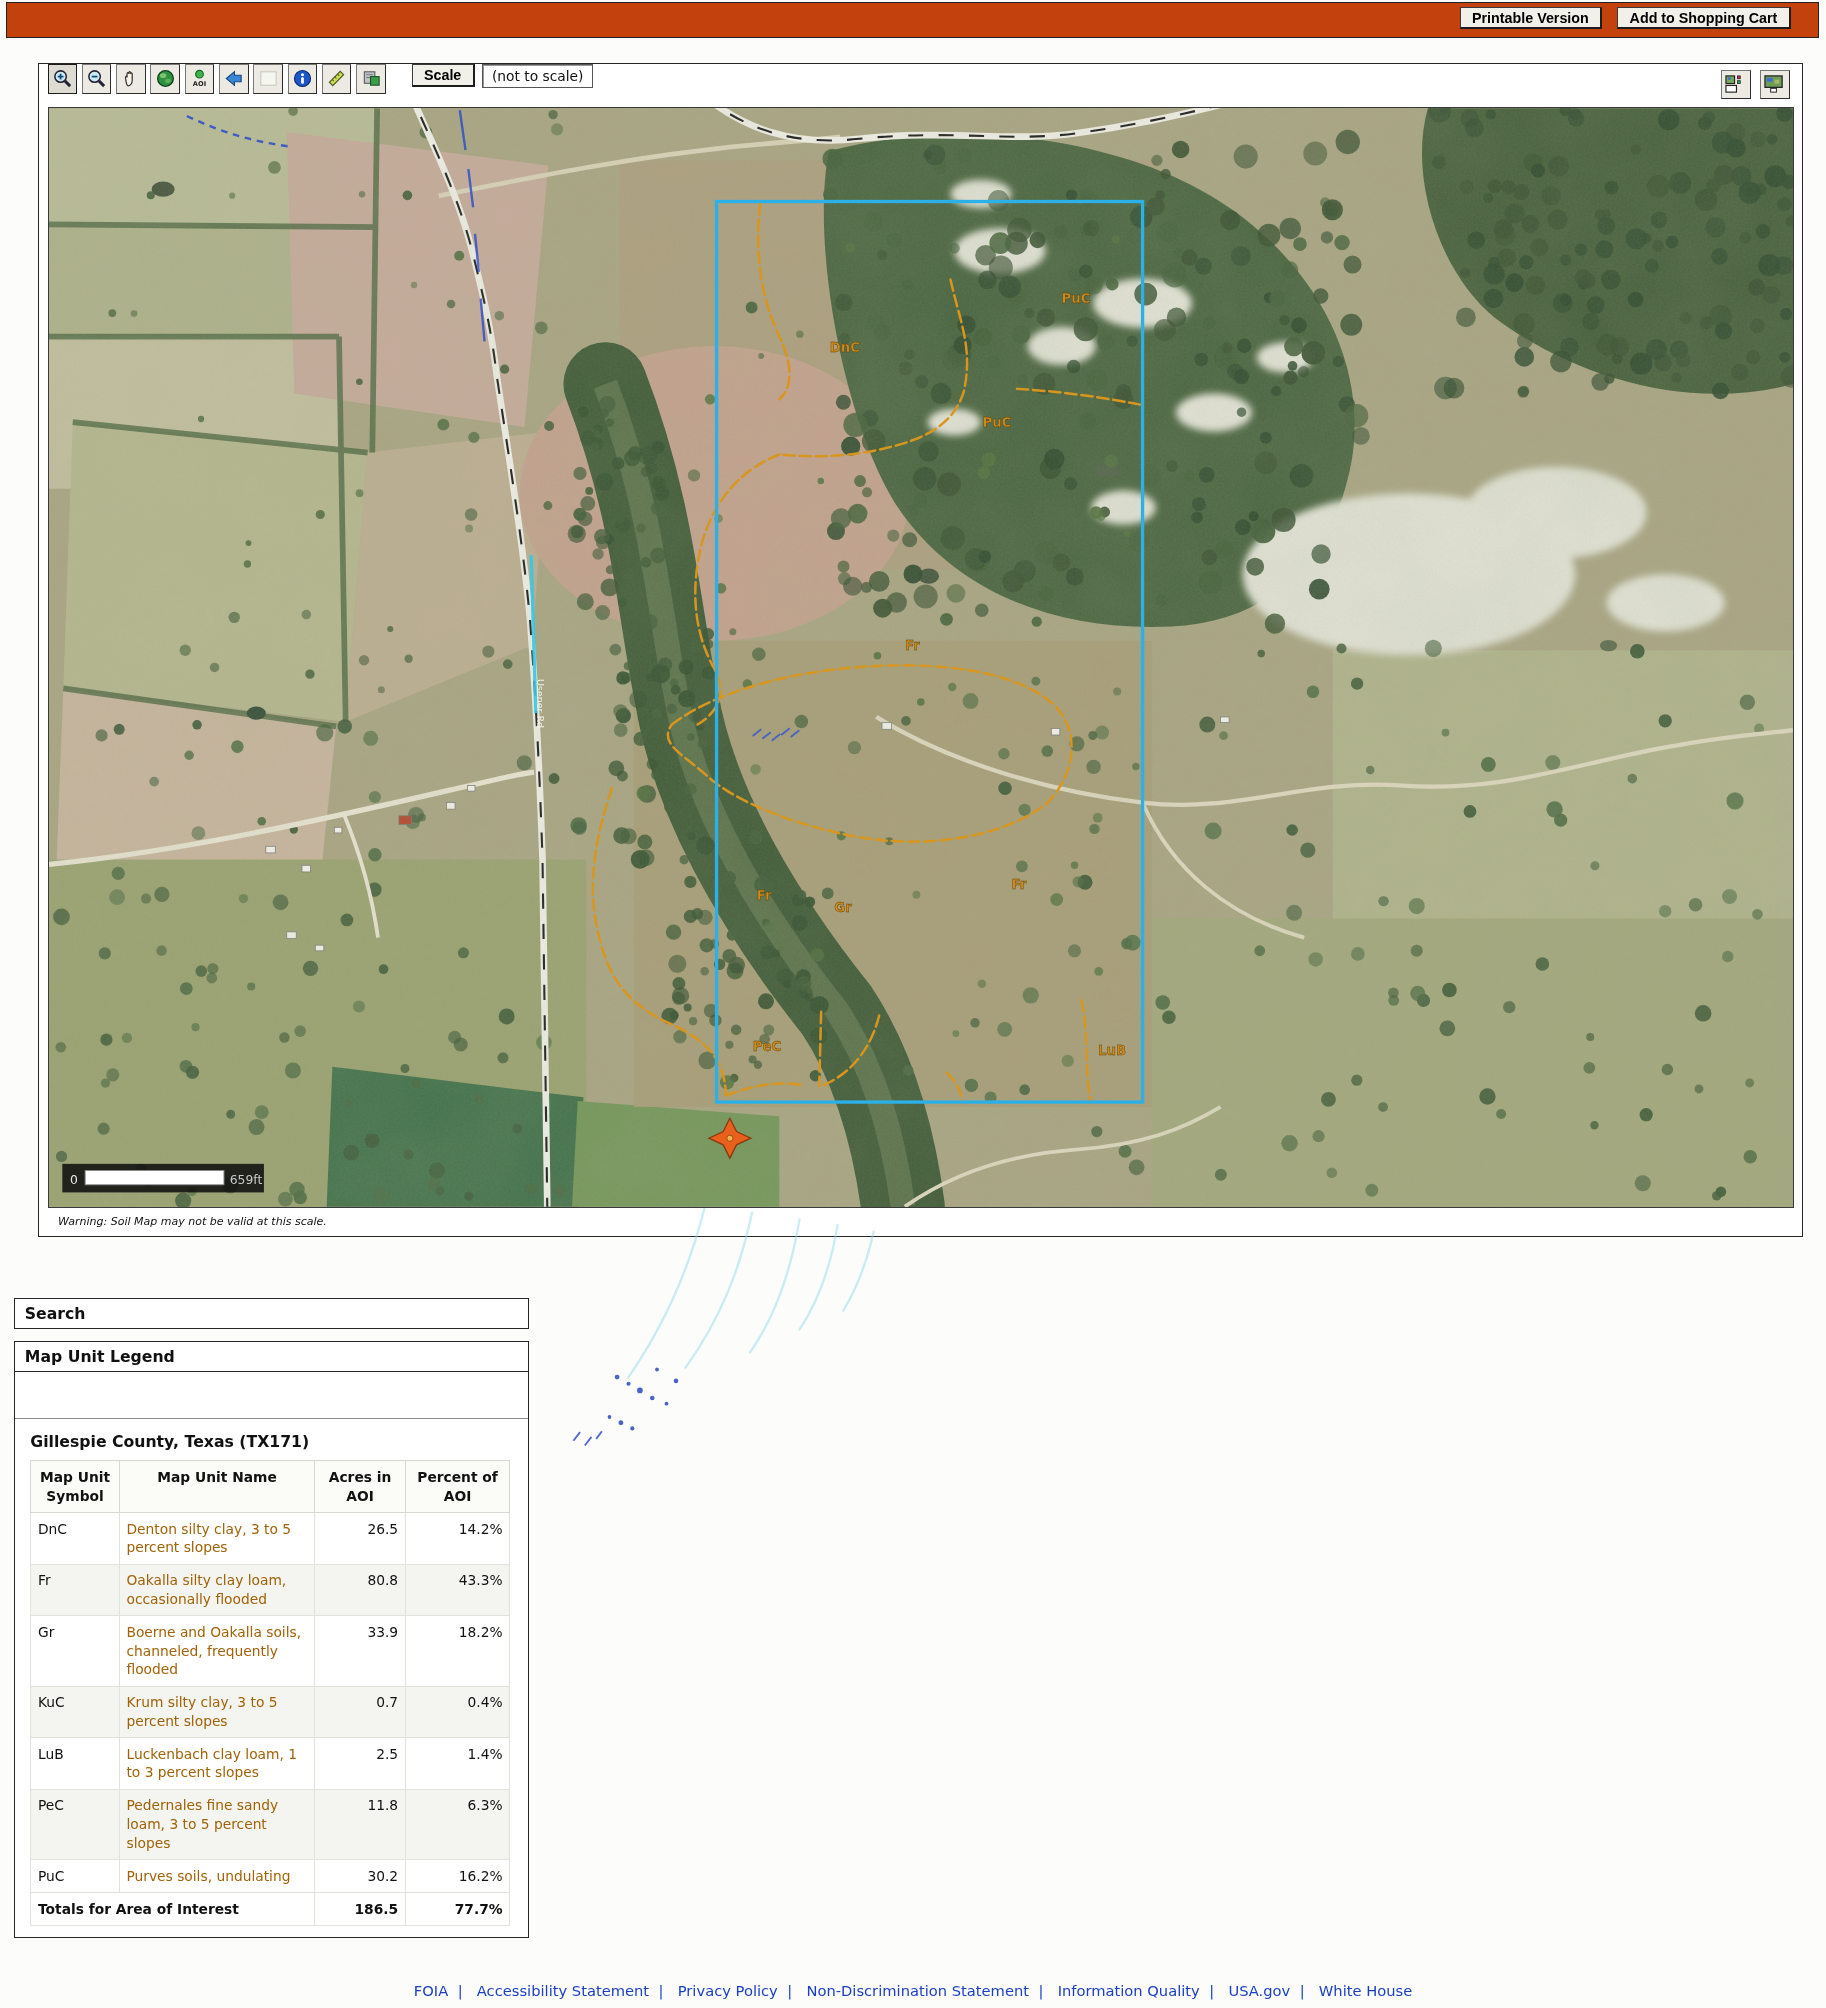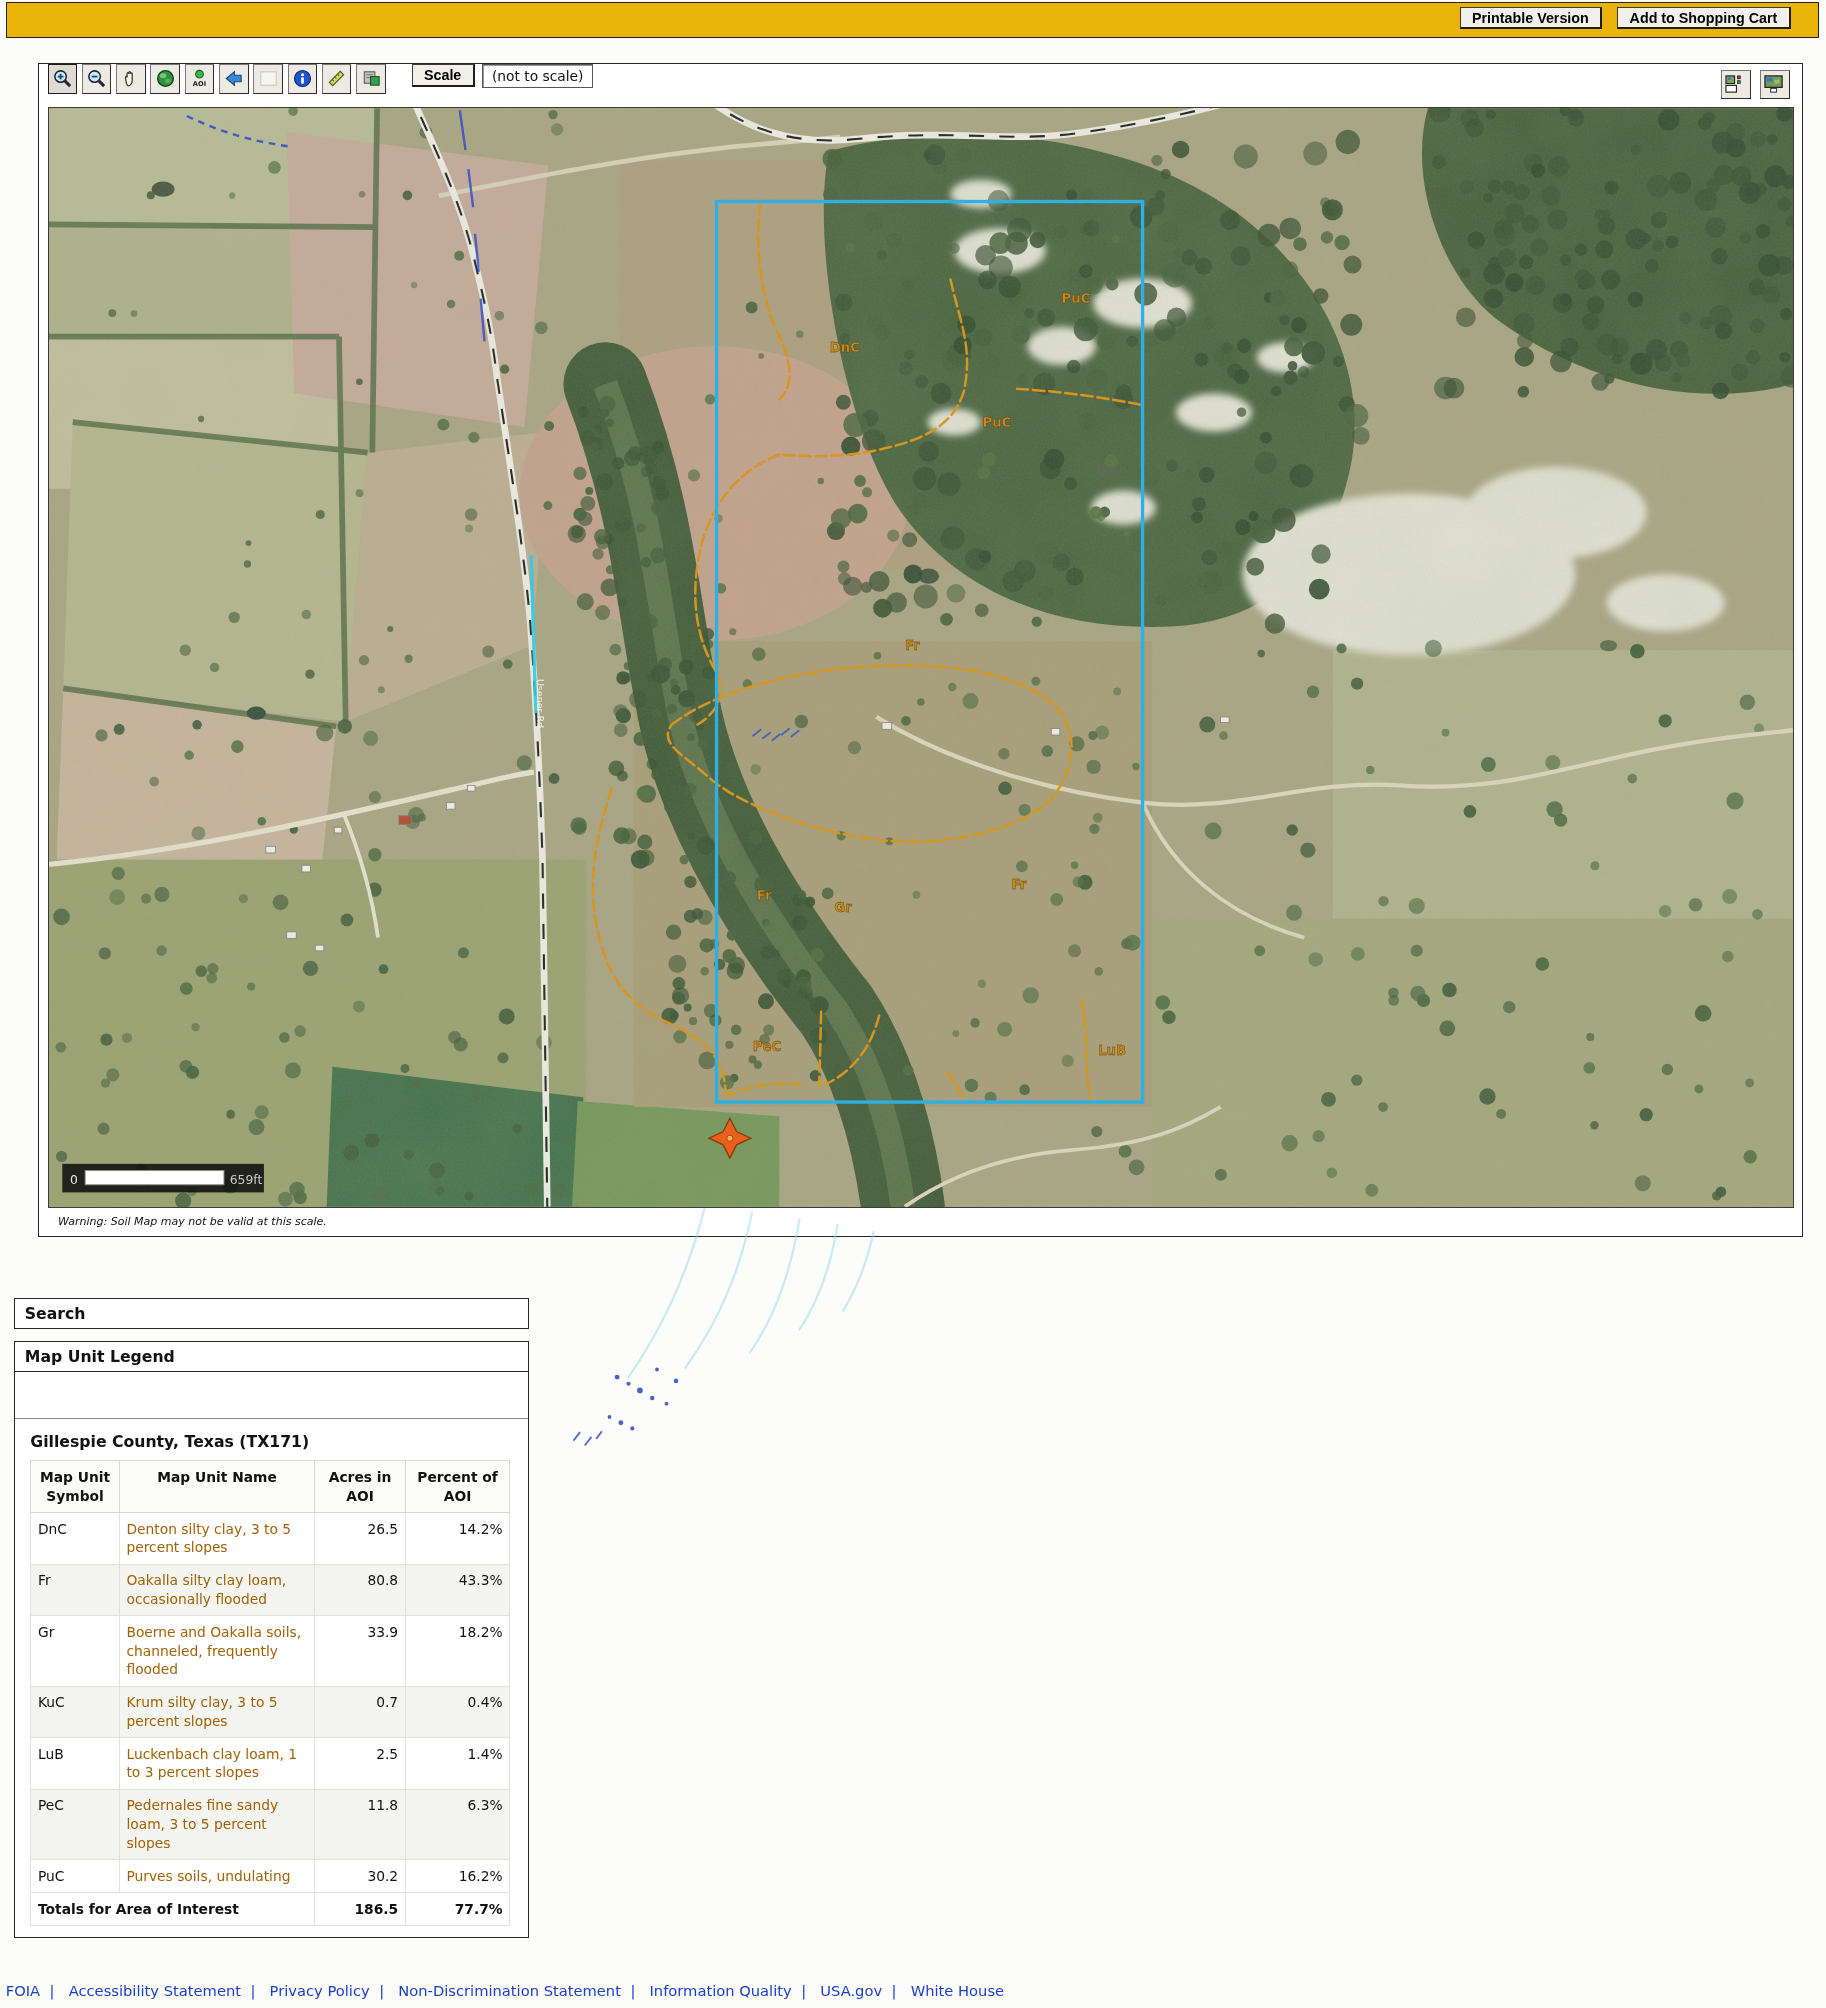--- a/index.html
+++ b/index.html
@@ -1,19 +1,19 @@
 <!DOCTYPE html>
 <html style="font-size:15px"><head>
 <meta charset="utf-8">
 <style>
   html,body{margin:0;padding:0;}
   body{width:1826px;height:2009px;position:relative;background:#fcfcfa;
        font-family:"DejaVu Sans","Liberation Sans",sans-serif;color:#111;}
   
-  .topbar{position:absolute;left:5.7px;top:1.9px;width:1811px;height:34px;border:1px solid #222;background:#eab308;}
+  .topbar{position:absolute;left:5.7px;top:1.9px;width:1811px;height:34px;border:1px solid #222;background:#c2410c;}
   .topbar-buttons{position:absolute;right:27px;top:3.8px;display:flex;gap:15px;}
   .btn{background:#f1f0e9;border:1px solid #3a3a3a;border-right:2.9px solid #1d1d1d;border-bottom:2.9px solid #1d1d1d;
        font-weight:bold;font-size:14.3px;padding:1.9px 11.4px;cursor:pointer;white-space:nowrap;}
   
   .panel{border:1.9px solid #272727;background:#fff;}
   .panel-soil{position:absolute;left:38px;top:63px;width:1763px;}
   .panel-title{font-weight:bold;font-size:18px;padding:3.8px 11.4px 4.8px;border-bottom:1.9px solid #272727;}
   .toolbar{height:42px;display:flex;align-items:flex-start;padding:0 8.6px;position:relative;}
   .tool{width:29.5px;height:29.5px;margin-right:4.8px;background:#eceae2;border:1px solid #777;
         border-right:1.9px solid #2e2e2e;border-bottom:1.9px solid #2e2e2e;
@@ -37,21 +37,21 @@
   table.legend th{font-weight:bold;vertical-align:top;padding:6.7px 3.8px;background:#fbfbf8;
                   border:1px solid #d8d8d2;}
   table.legend td{vertical-align:top;padding:6.7px 6.7px;border:1px solid #e2e2dc;}
   table.legend tr.alt td{background:#f4f4f0;}
   td.sym{width:74px;}
   td.name{width:181px;color:#a16207;cursor:pointer;}
   td.acres{width:76px;text-align:right;padding-right:19px;}
   td.pct{width:90px;text-align:right;padding-right:9.5px;}
   tr.totals td{font-weight:bold;border-top:1px solid #bdbdb7;}
   
-  .footer{position:absolute;left:0;top:1982px;width:1826px;font-size:14.7px;color:#1a3fc4;}
+  .footer{position:absolute;left:0;top:1982px;width:1826px;text-align:center;font-size:14.7px;color:#1a3fc4;}
   .footer a{color:#1a3fc4;text-decoration:none;cursor:pointer;margin:0 5.7px;}
   .footer .pipe{color:#1a3fc4;margin:0 3.8px;}
   .scribbles{position:absolute;left:514px;top:1208px;width:438px;height:342px;z-index:40;pointer-events:none;}
 </style>
 </head>
 <body>
 
 <div class="topbar">
   <div class="topbar-buttons">
     <button class="btn">Printable Version</button>

